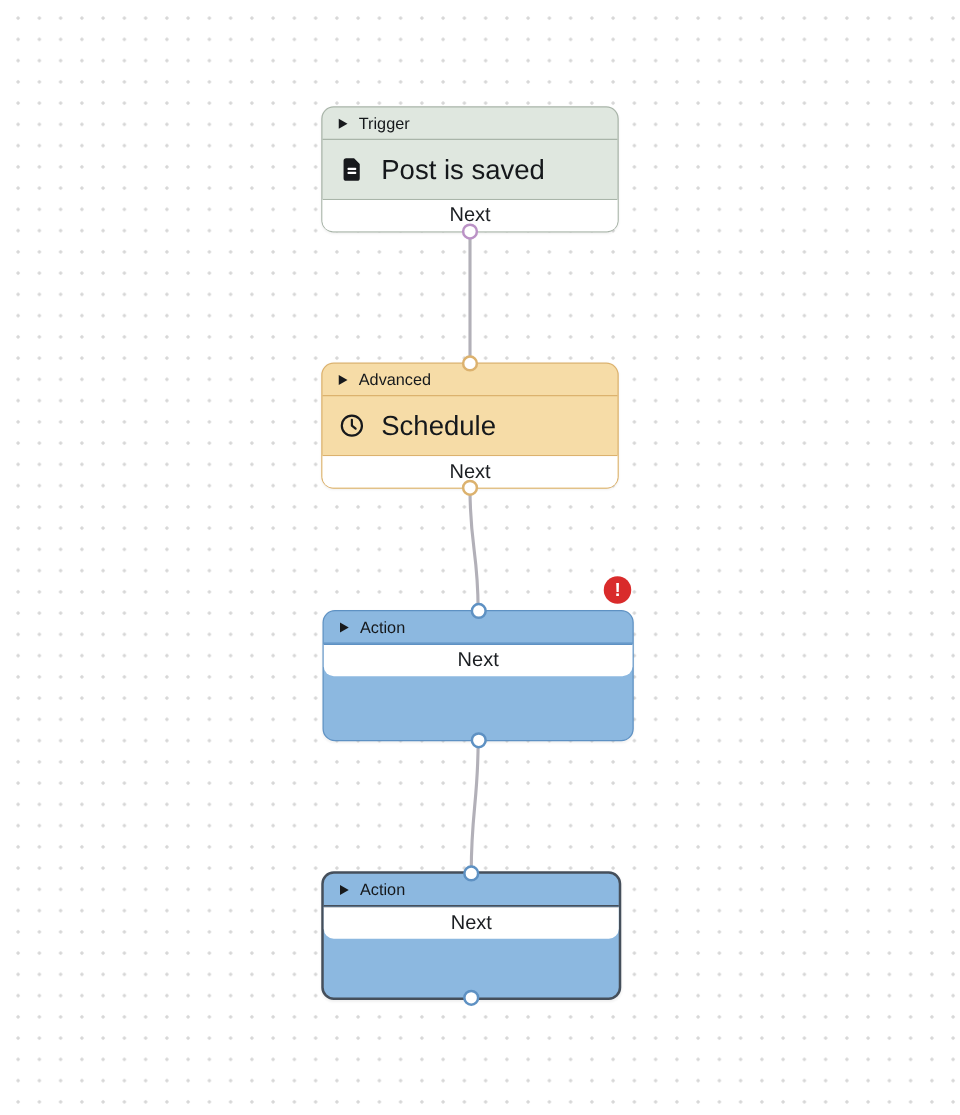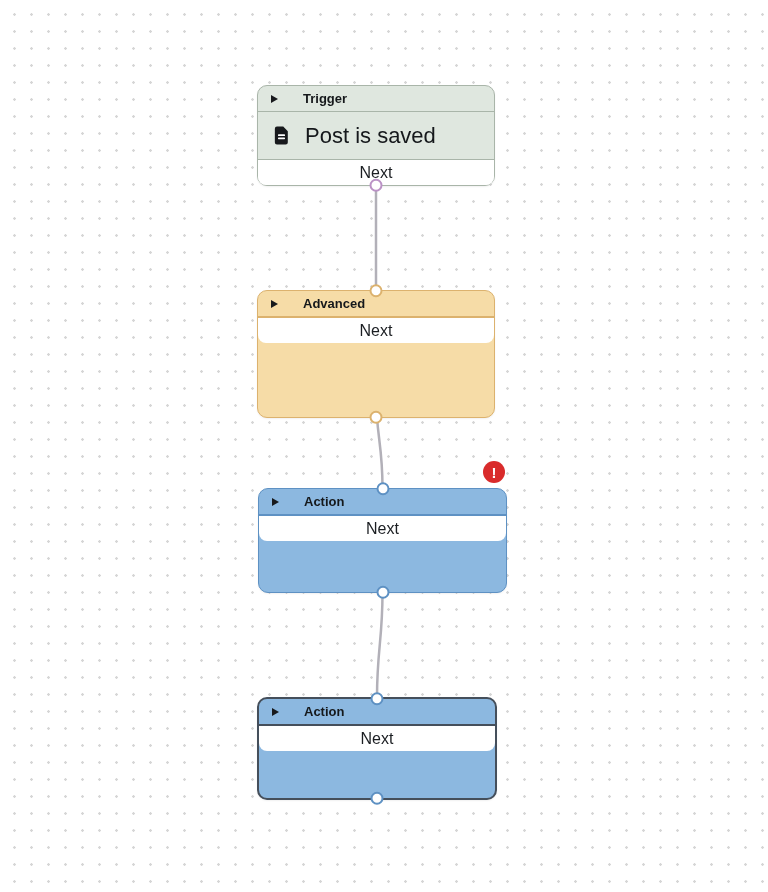--- a/index.html
+++ b/index.html
@@ -25,24 +25,24 @@
     box-sizing: border-box;
     background: var(--fill, #eee);
     border: var(--bw, 1.5px) solid var(--border, #999);
     border-radius: 10px;
     box-shadow: 0 1px 2px rgba(0,0,0,0.06);
   }
   .node.selected { --bw: 2px; }
 
   .node-header {
     height: 25px; flex: 0 0 25px;
-    display: flex; align-items: center; gap: 25px;
+    display: flex; align-items: center; gap: 9px;
     padding: 0 13px;
     border-bottom: 1px solid var(--border, #999);
-    font-size: 13px; font-weight: 700; color: #15181b;
+    font-size: 13px; font-weight: 400; color: #15181b;
   }
   .disclosure {
     width: 0; height: 0;
     border-left: 7px solid #17191c;
     border-top: 4.5px solid transparent;
     border-bottom: 4.5px solid transparent;
   }
 
   .node-body {
     flex: 1 1 auto;
@@ -112,25 +112,34 @@
       <span>Post is saved</span>
     </div>
     <footer class="node-footer">
       <span>Next</span>
     </footer>
 
     <span class="port port-out"></span>
 
   </article>
 
-  <article class="node" style="left: 257px; top: 290px; width: 238px; height: 128px; --fill: #f6dca7; --border: #dcb26e; --port: #dcb26e;">
+  <article class="node" style="left: 257px; top: 290px; width: 238px; height: 101px; --fill: #f6dca7; --border: #dcb26e; --port: #dcb26e;">
     <header class="node-header">
       <span class="disclosure"></span>
       <span>Advanced</span>
     </header>
+    <div class="node-body">
+      <span class="node-icon">
+        <svg viewBox="0 0 24 24" fill="none">
+            <circle cx="12" cy="12" r="9.2" stroke="#17191c" stroke-width="2"></circle>
+            <path d="M12 6.6V12l3.4 2.8" stroke="#17191c" stroke-width="2" stroke-linecap="round" stroke-linejoin="round"></path>
+          </svg>
+      </span>
+      <span>Schedule</span>
+    </div>
     <footer class="node-footer">
       <span>Next</span>
     </footer>
     <span class="port port-in"></span>
     <span class="port port-out"></span>
 
   </article>
 
   <article class="node" style="left: 258px; top: 488px; width: 249px; height: 105px; --fill: #8cb8e0; --border: #5e91c3; --port: #5e91c3;">
     <header class="node-header">

